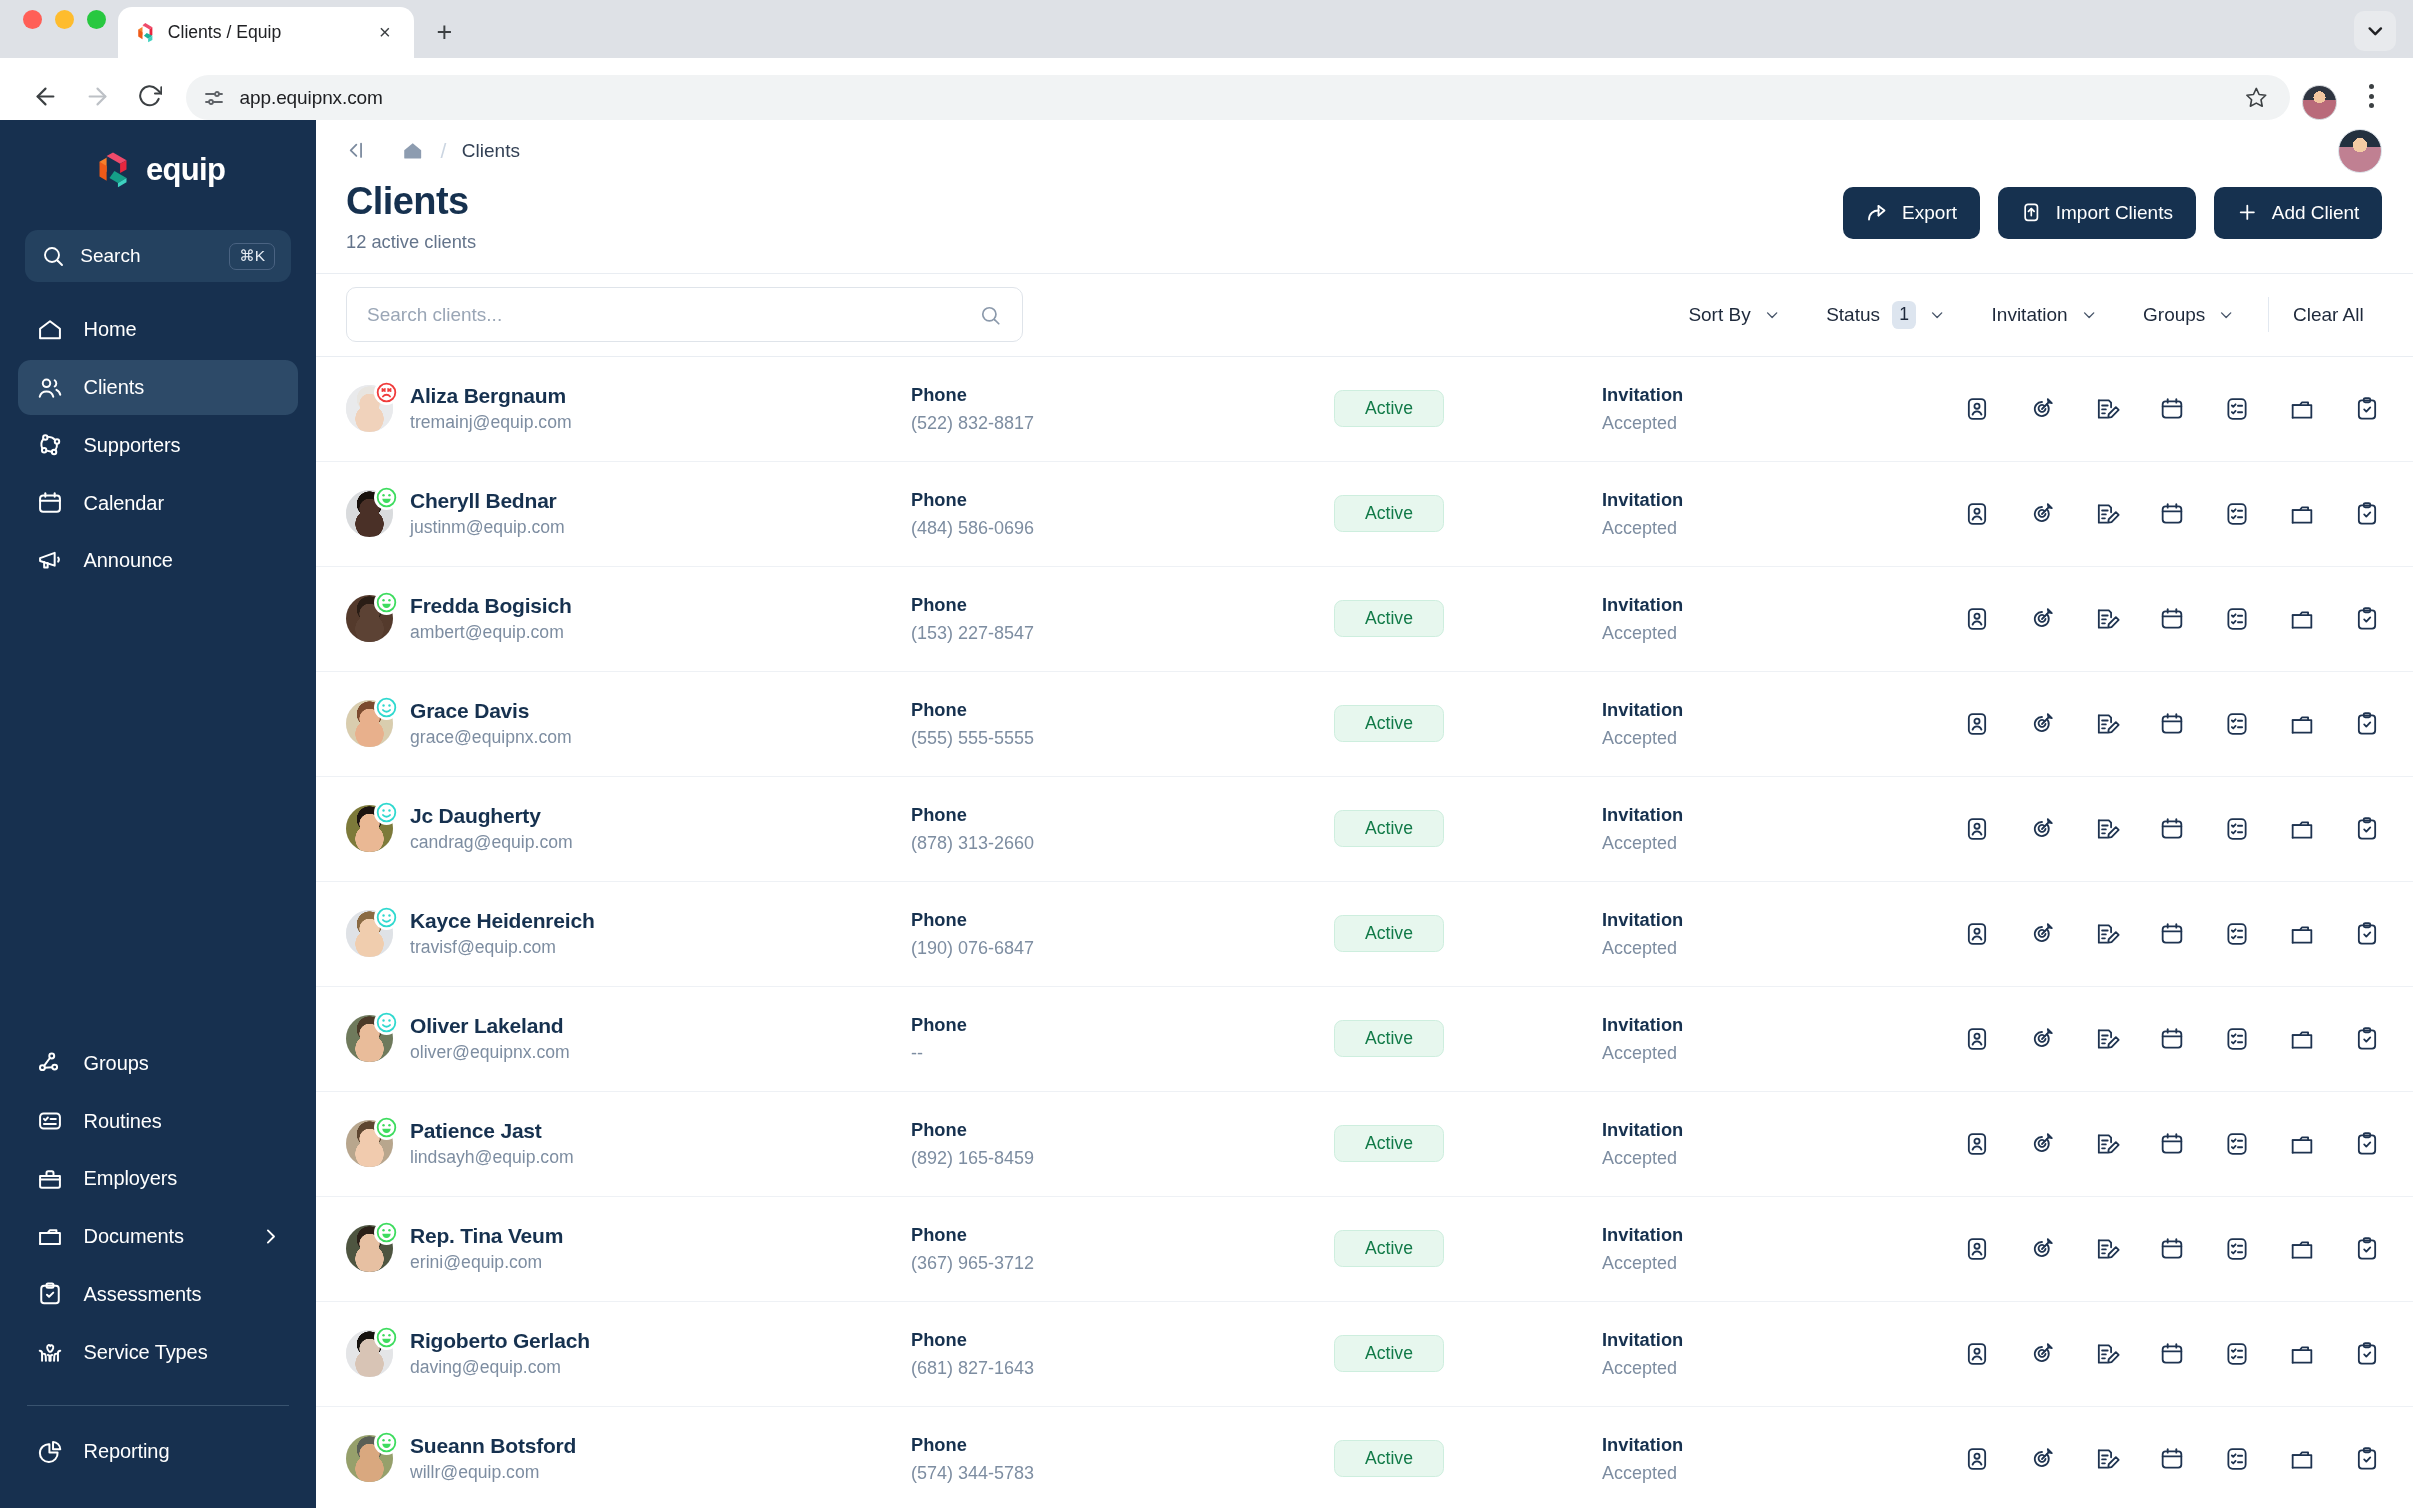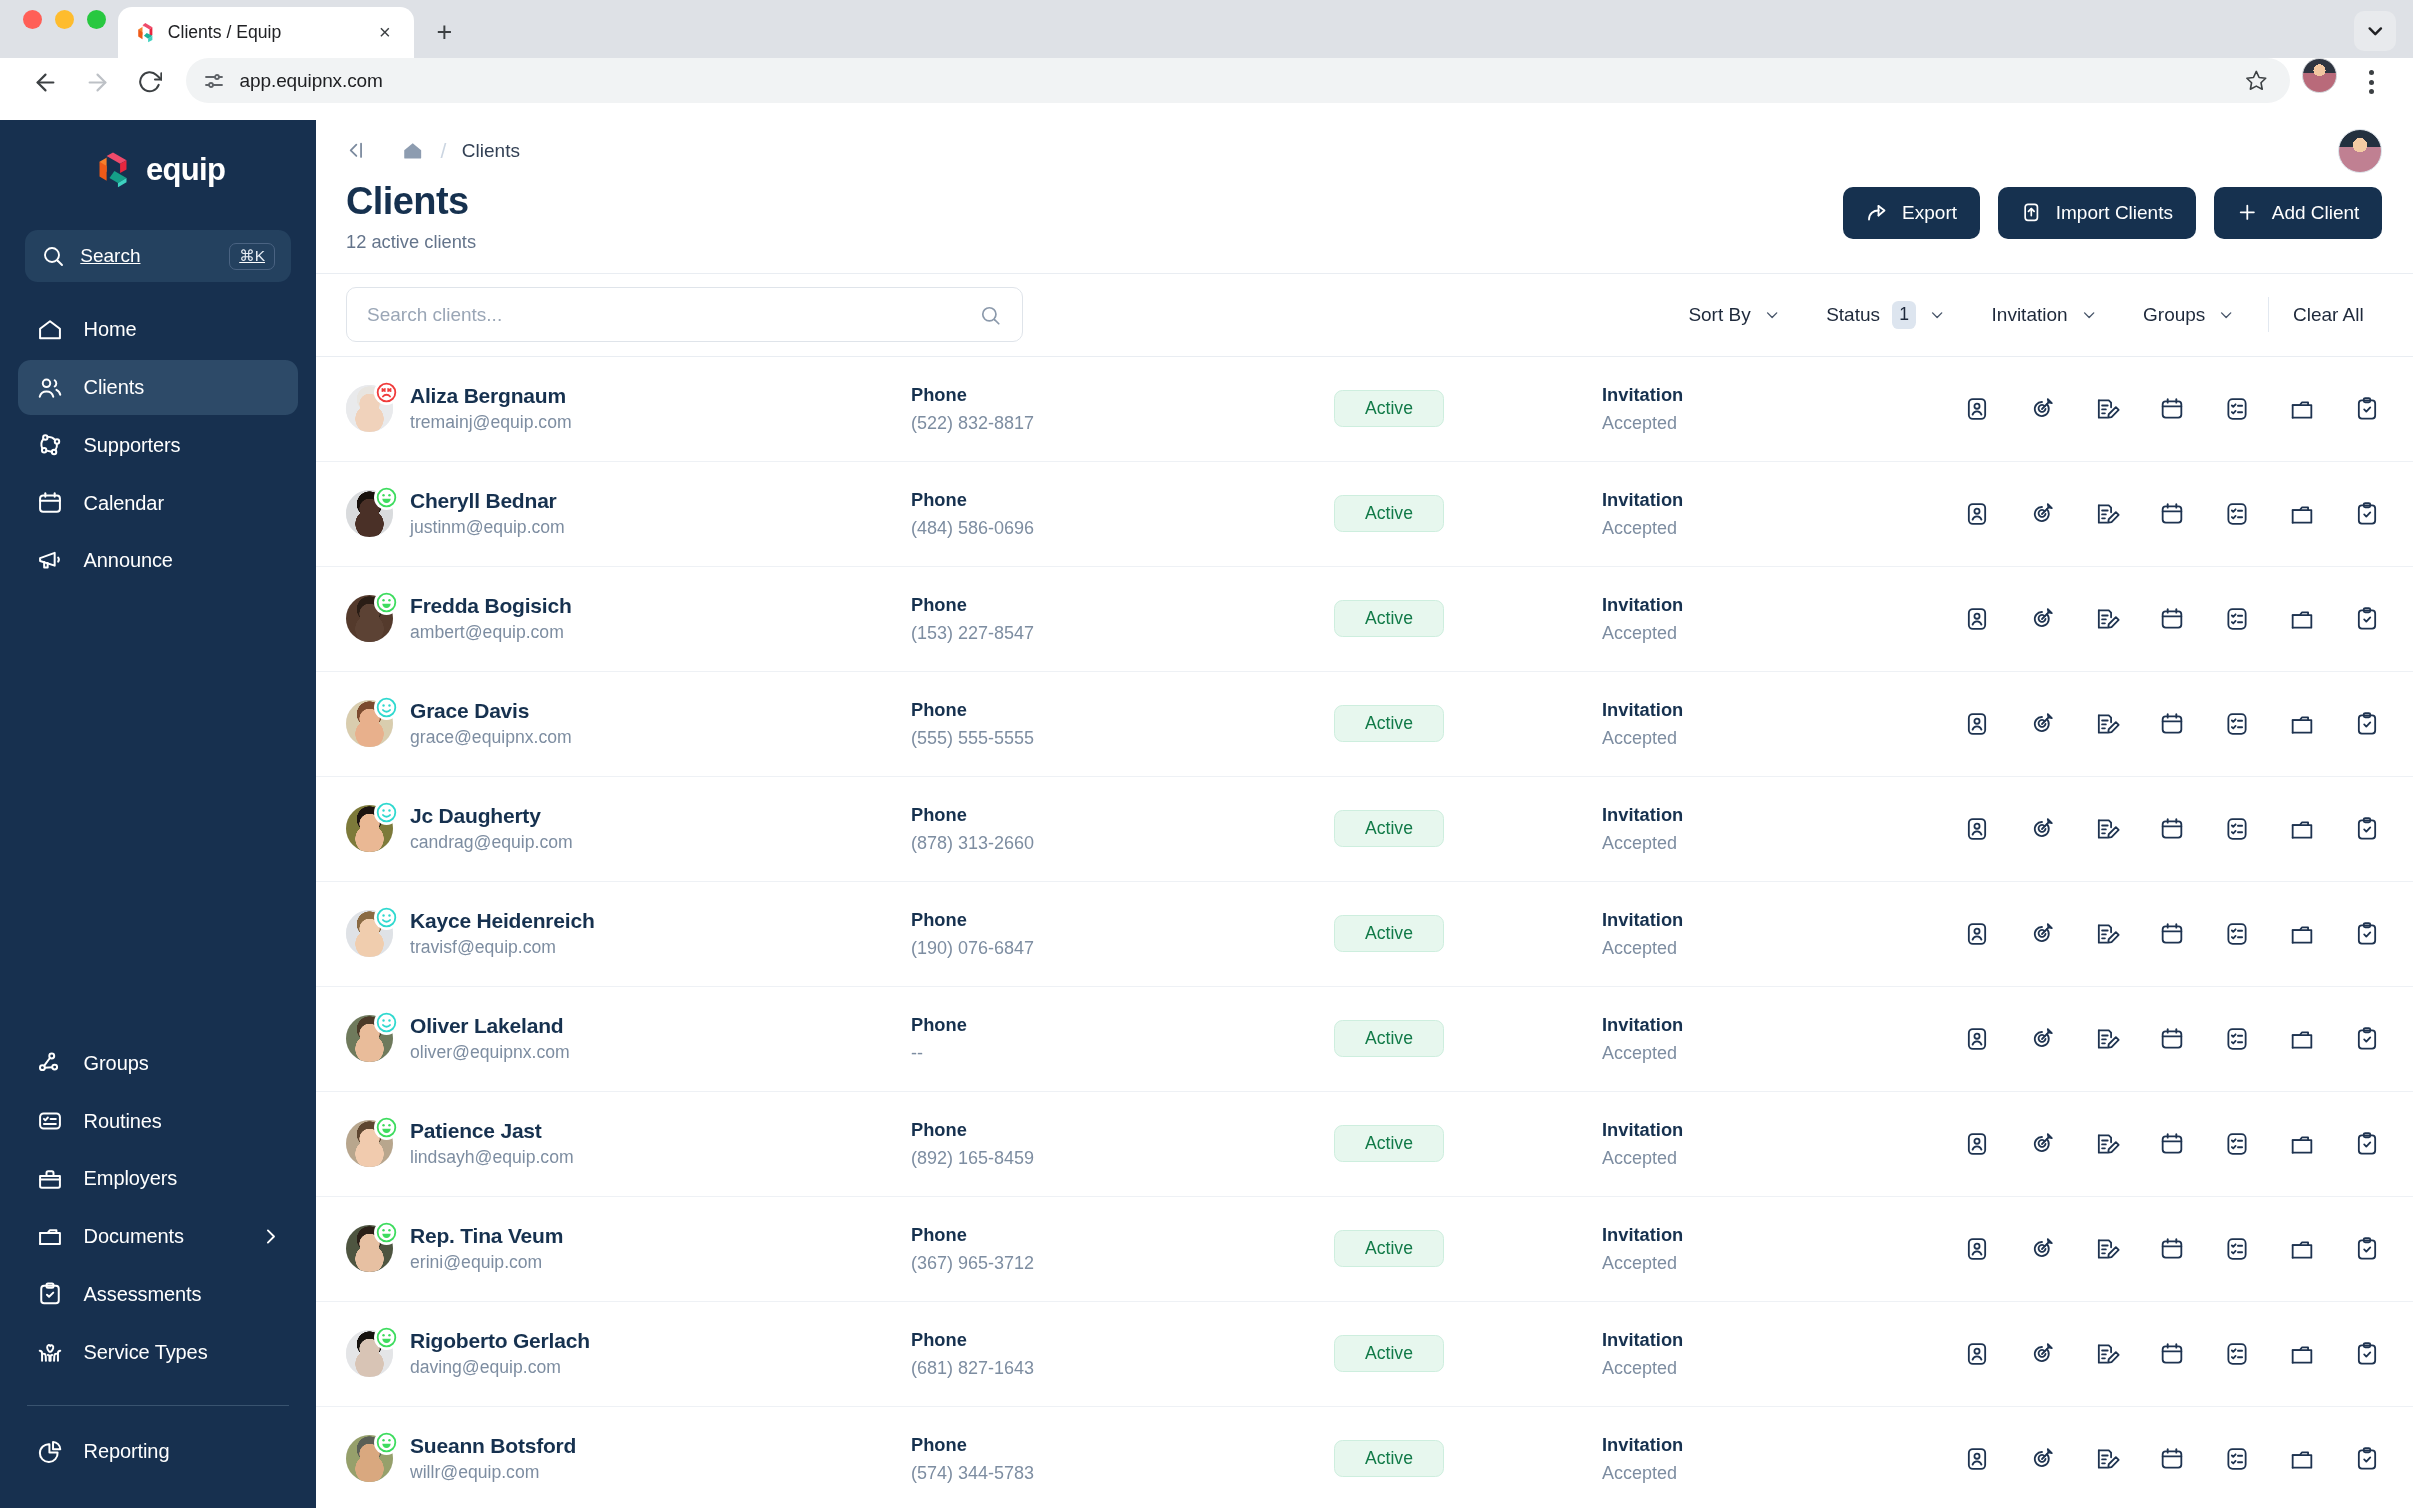--- a/index.html
+++ b/index.html
@@ -42,21 +42,21 @@
     display: flex; align-items: center; justify-content: center;
     font-size: 27px; color: #3c4043; font-weight: 300;
   }
   .tabstrip-right {
     position: absolute; right: 17px; bottom: 7px;
     width: 42px; height: 40px; border-radius: 10px; background: #e8eaed;
     display: flex; align-items: center; justify-content: center;
   }
 
   .toolbar {
-    height: 62px; background: #ffffff; display: flex; align-items: flex-start;
+    height: 62px; background: #ffffff; display: flex; align-items: flex-end;
     padding: 0 21px; gap: 4.2px; flex: none;
   }
   .nav-btn {
     width: 48px; height: 48px; border-radius: 50%;
     display: flex; align-items: center; justify-content: center; color: #3c4043;
   }
   .nav-btn.disabled { color: #bdc1c6; }
   .omnibox {
     flex: 1; height: 45px; background: #f1f3f4; border-radius: 24px;
     display: flex; align-items: center; padding: 0 15.5px; gap: 14px;
@@ -84,21 +84,21 @@
     width: 316px; background: #17304f; flex: none;
     display: flex; flex-direction: column; padding: 0 18.3px 0 18.3px;
     color: #ffffff; position: relative;
   }
   .logo-wrap { height: 99px; display: flex; align-items: center; justify-content: center; gap: 11.3px; }
   .logo-mark { width: 44px; height: 37px; position: relative; flex: none; }
   .logo-text { font-size: 31px; font-weight: 700; letter-spacing: -0.7px; color: #fff; }
 
   .side-search {
     margin: 11.3px 7px 0 7px; height: 52px; background: #24415f; border-radius: 12.7px;
-    display: flex; align-items: center; padding: 0 15.5px; gap: 15.5px; text-decoration: underline;
+    display: flex; align-items: center; padding: 0 15.5px; gap: 15.5px;
   }
   .side-search .label { font-size: 19px; color: #ffffff; }
   .kbd {
     margin-left: auto; border: 0.7px solid #4a6party; border: 0.7px solid #4a6382;
     border-radius: 7px; padding: 3.5px 9.2px; font-size: 15.5px; color: #e7edf4;
   }
 
   .nav-list { margin-top: 20px; display: flex; flex-direction: column; gap: 2.8px; }
   .nav-item {
     height: 55px; border-radius: 12.7px; display: flex; align-items: center;

